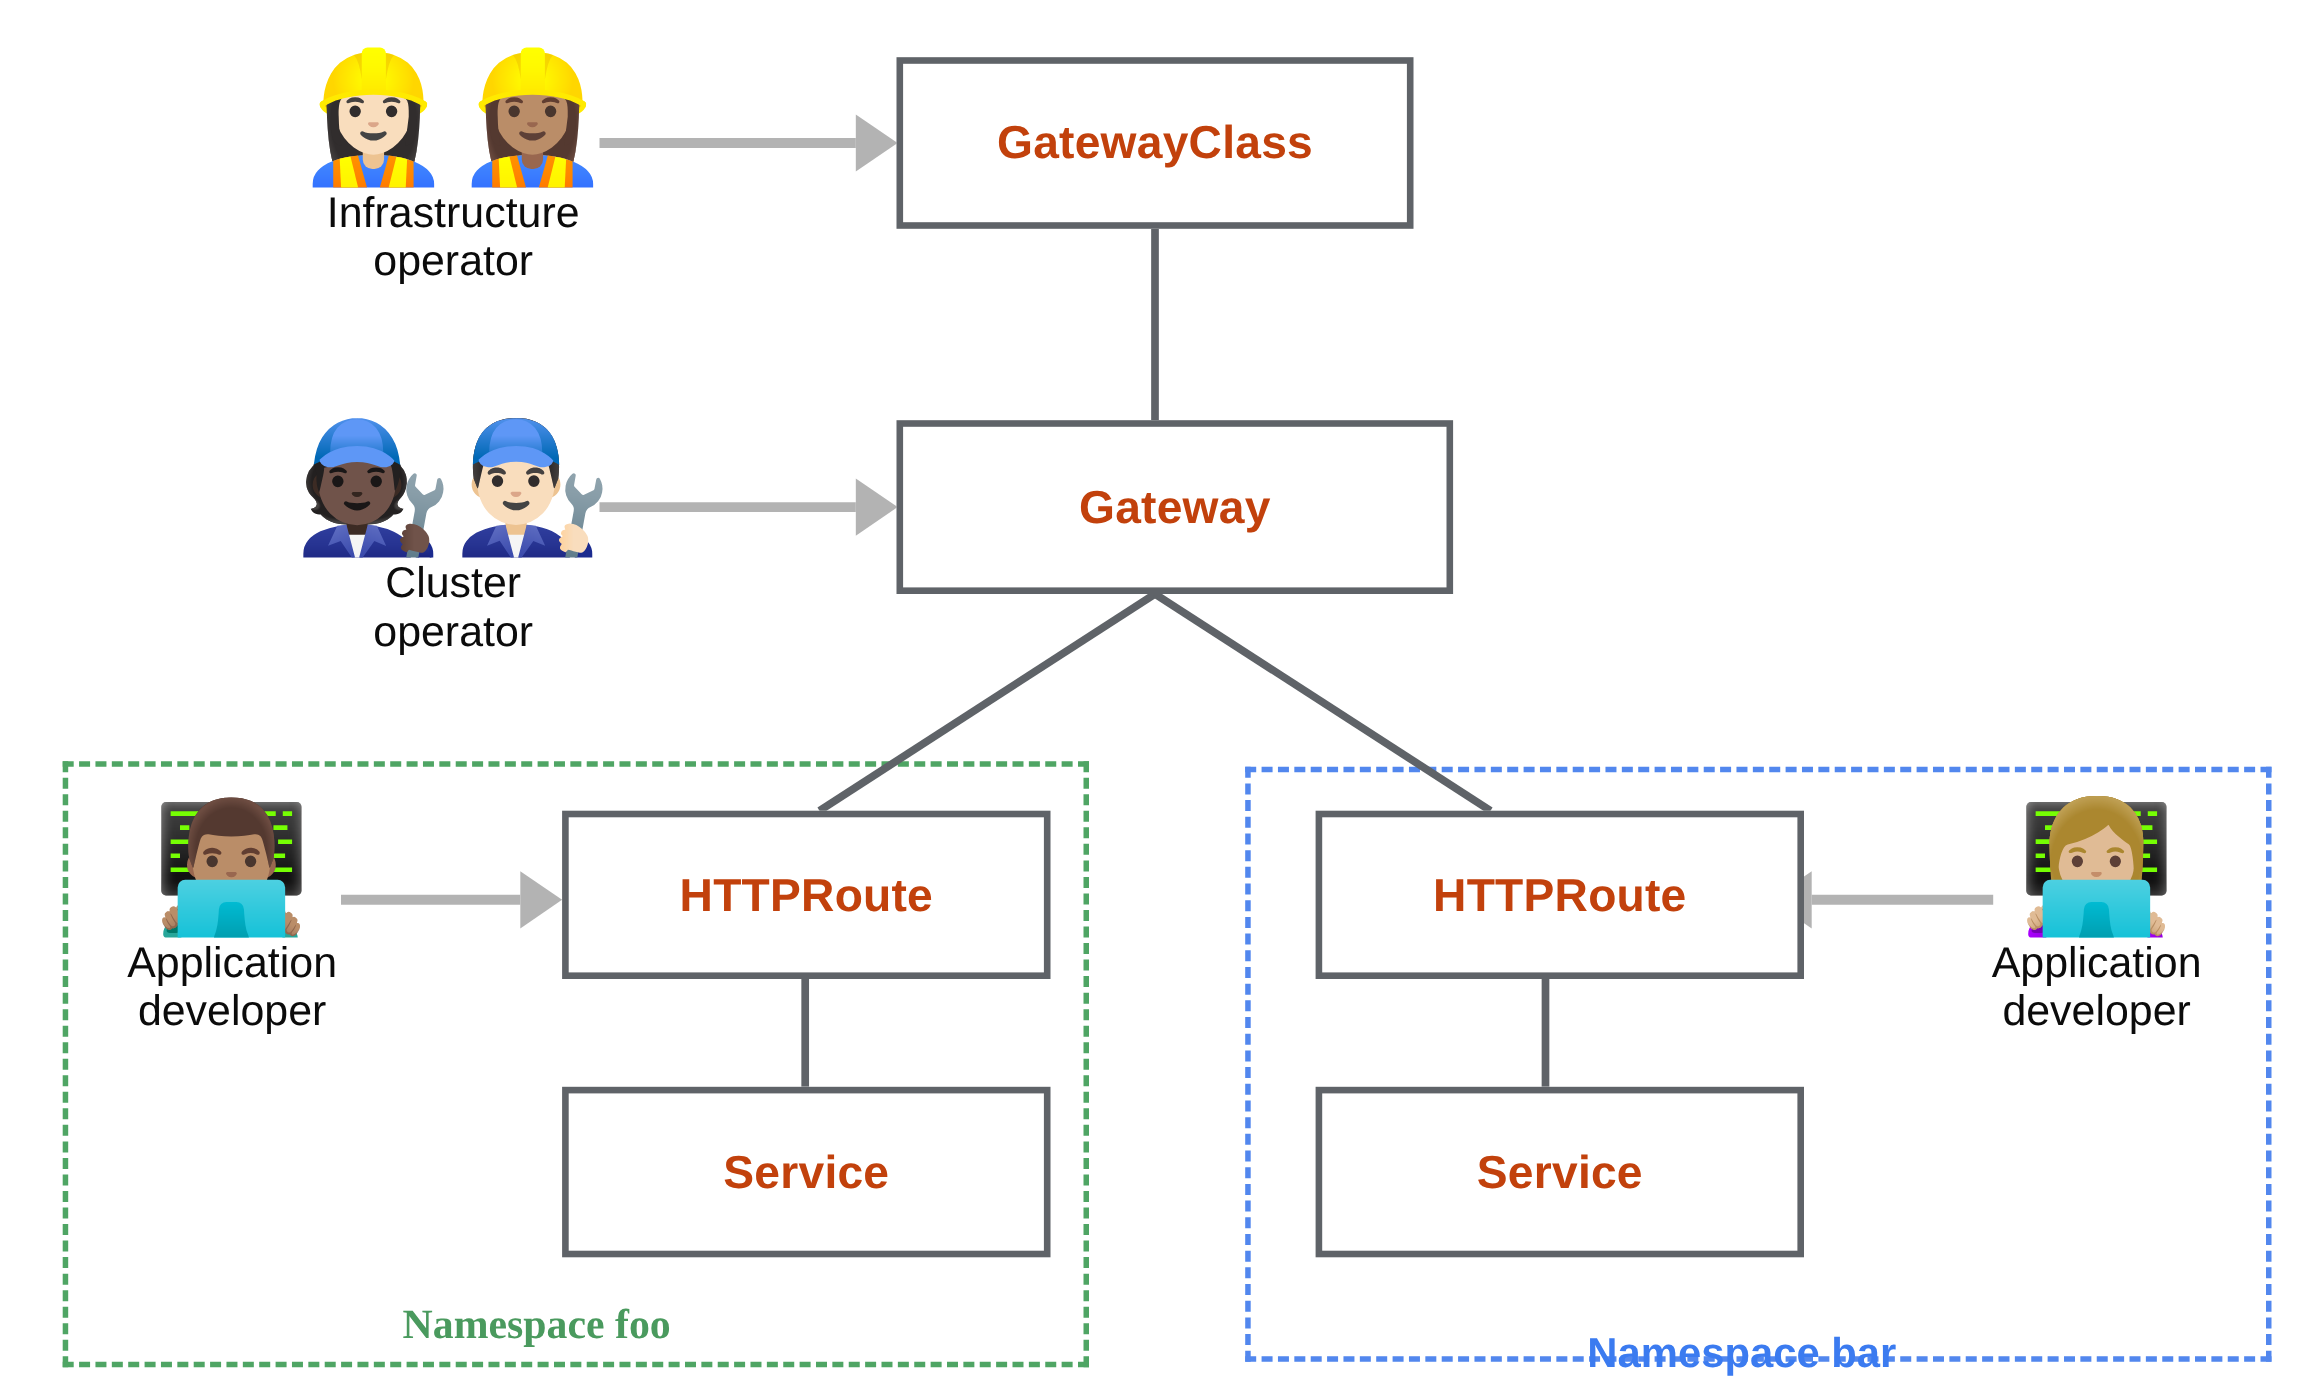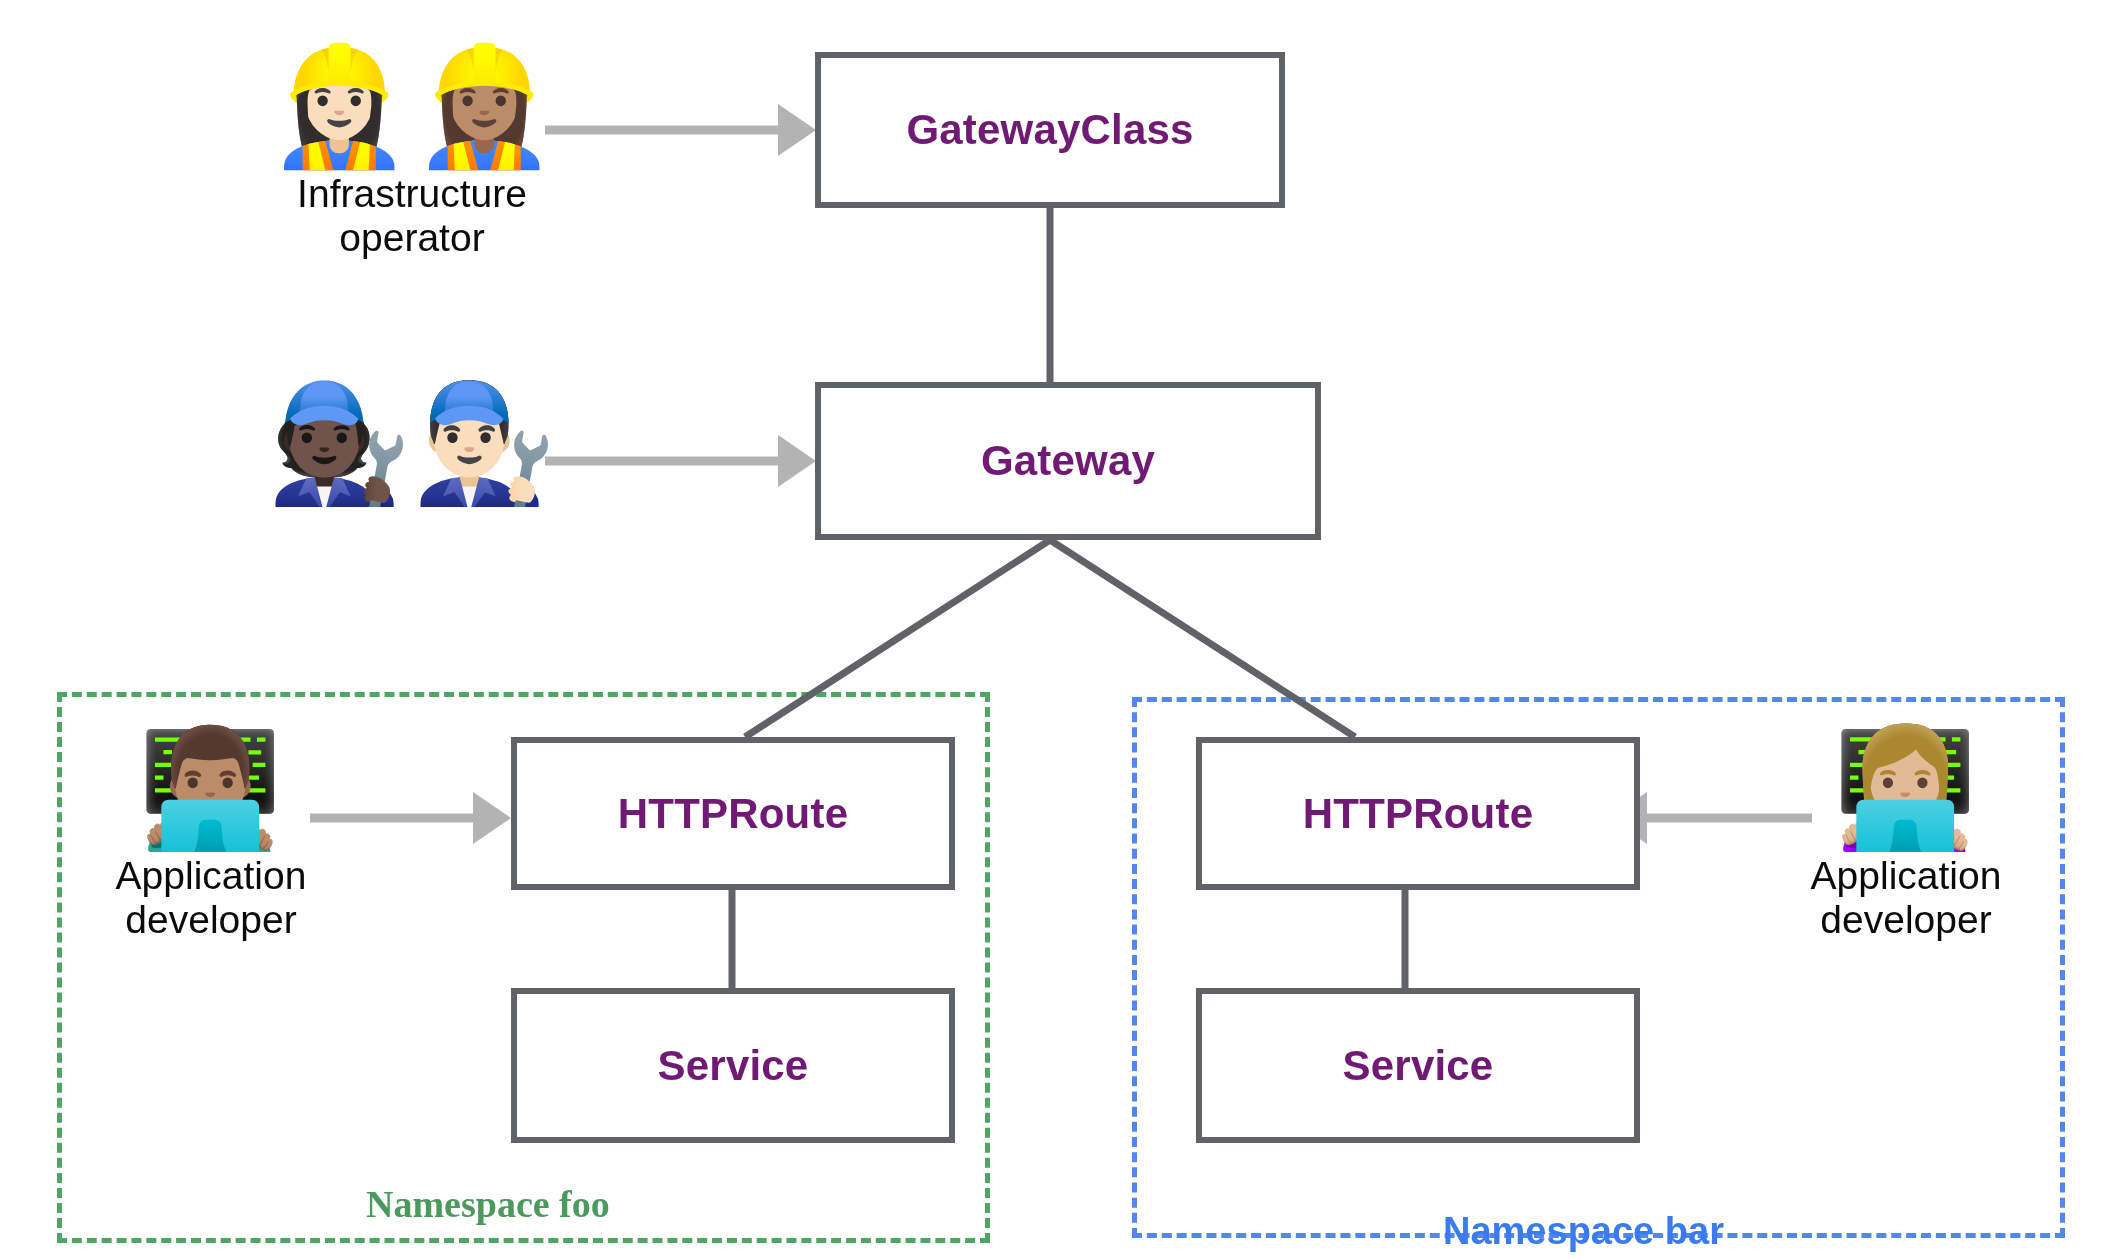--- a/index.html
+++ b/index.html
@@ -22,21 +22,21 @@
     border: 6px solid #5f6368;
     background: #ffffff;
     display: flex;
     align-items: center;
     justify-content: center;
     z-index: 5;
   }
   .res-box .res-label {
     font-weight: bold;
     font-size: 42px;
-    color: #701a75;
+    color: #c2410c;
     letter-spacing: 0.2px;
     line-height: 1;
     white-space: nowrap;
   }
   
   .ns-frame {
     position: absolute;
     box-sizing: border-box;
     background: transparent;
     z-index: 1;
@@ -181,20 +181,22 @@
     </div>
     <div class="persona-label">Infrastructure
 operator</div>
   </div>
 
   <div class="persona" style="left:278px; top:385px; width:268px;">
     <div class="emoji-row">
       <span class="emoji" style="font-size:116px;">🧑🏿‍🔧</span>
       <span class="emoji" style="font-size:116px;">👨🏻‍🔧</span>
     </div>
+    <div class="persona-label">Cluster
+operator</div>
   </div>
 
   <div class="persona" style="left:100px; top:730px; width:222px;">
     <div class="emoji-row">
       <span class="emoji" style="font-size:116px;">👨🏽‍💻</span>
     </div>
     <div class="persona-label">Application
 developer</div>
   </div>
 

